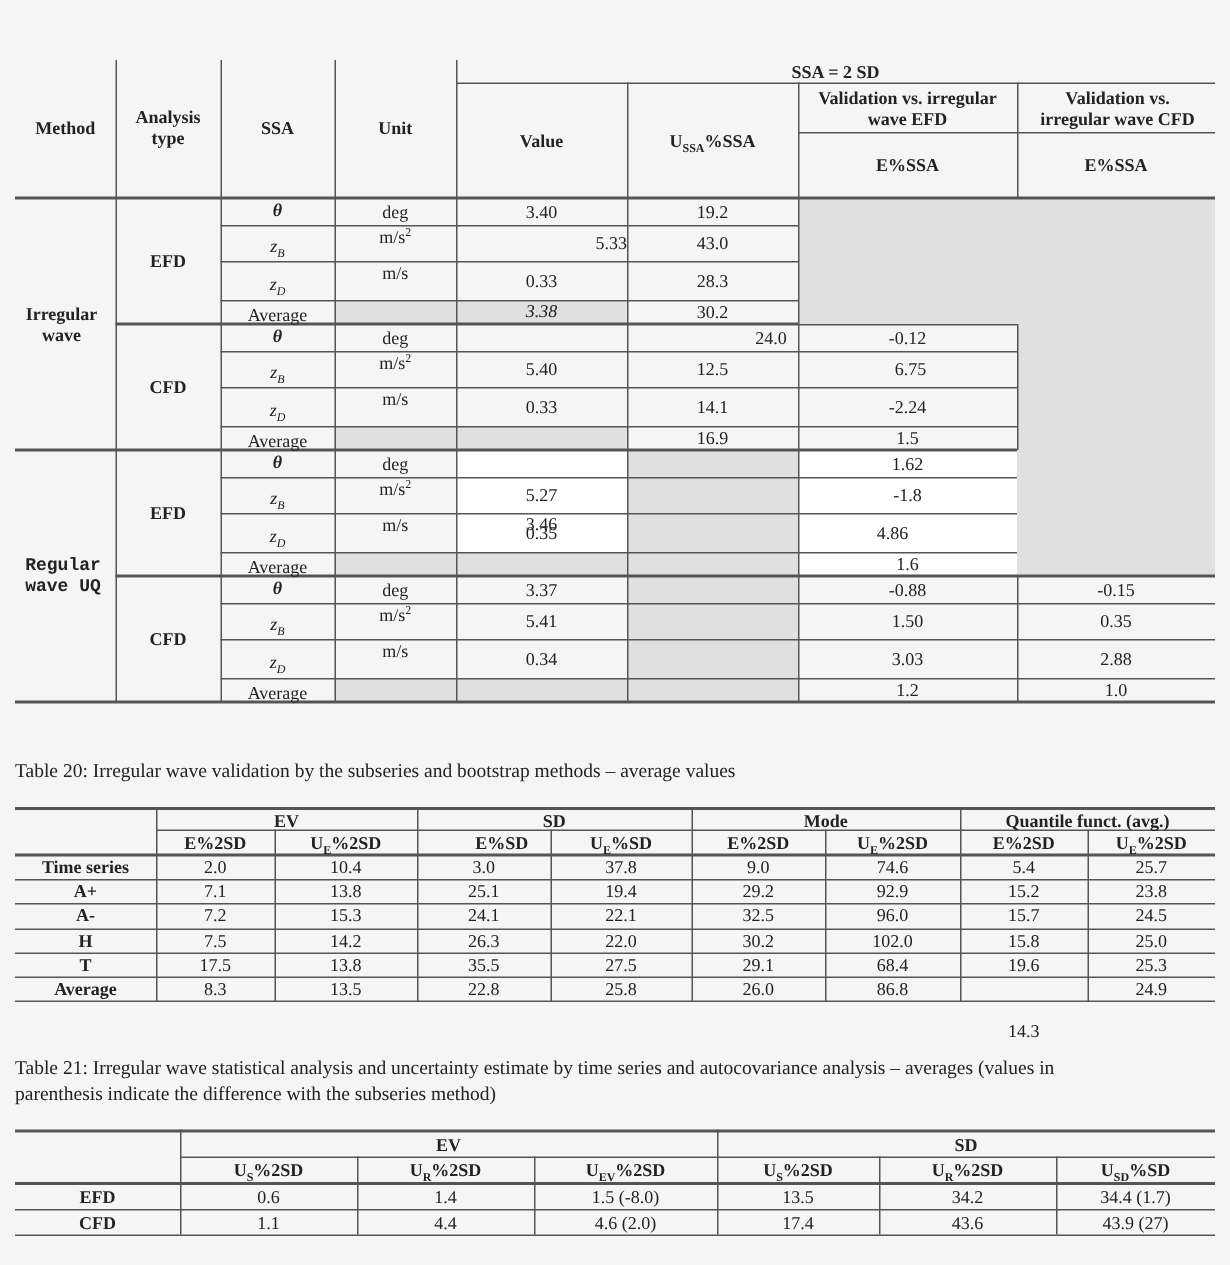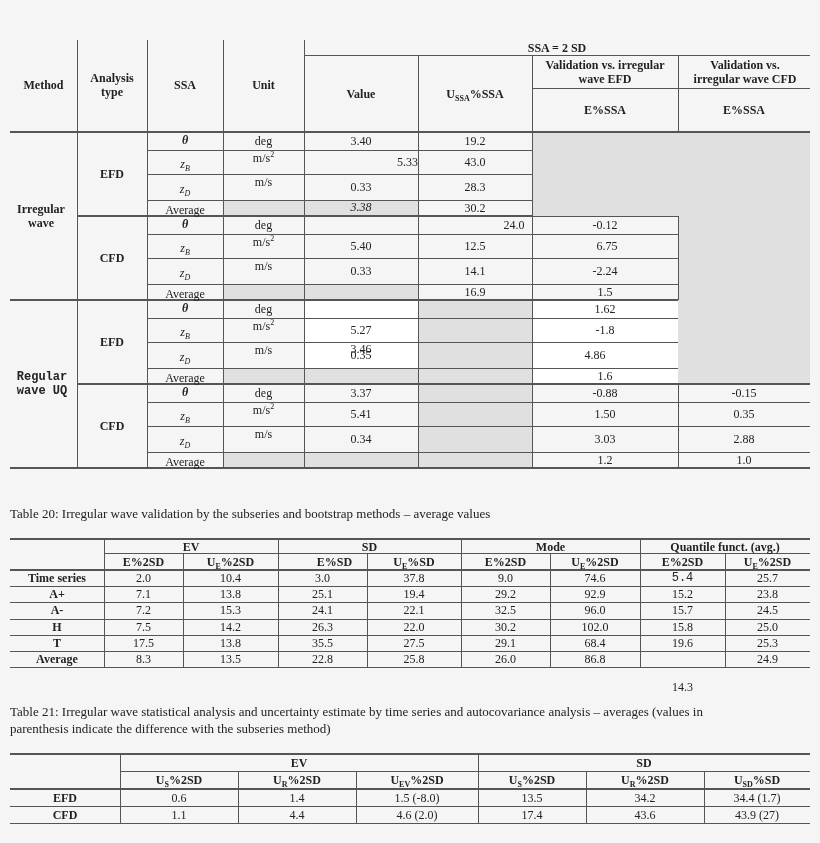--- a/index.html
+++ b/index.html
@@ -205,21 +205,21 @@
       <div class="c b" style="left:550px; top:555px; width:90px;"><span>U</span><sub>E</sub><span>%2SD</span></div>
       <div class="c b" style="left:640px; top:555px; width:85px;"><span>E%2SD</span></div>
       <div class="c b" style="left:725px; top:555px; width:85px;"><span>U</span><sub>E</sub><span>%2SD</span></div>
       <div class="c b" style="left:10px; top:571px; width:94px;">Time series</div>
       <div class="c" style="left:104px; top:571px; width:79px;">2.0</div>
       <div class="c" style="left:183px; top:571px; width:95px;">10.4</div>
       <div class="c" style="left:278px; top:571px; width:89px;">3.0</div>
       <div class="c" style="left:367px; top:571px; width:94px;">37.8</div>
       <div class="c" style="left:461px; top:571px; width:89px;">9.0</div>
       <div class="c" style="left:550px; top:571px; width:90px;">74.6</div>
-      <div class="c" style="left:640px; top:571px; width:85px;font-family:Liberation Mono, monospace;">5.4</div>
+      <div class="c" style="left:640px; top:571px; width:85px;">5.4</div>
       <div class="c" style="left:725px; top:571px; width:85px;">25.7</div>
       <div class="hl" style="left:10px; top:586px; width:800px;"></div>
       <div class="c b" style="left:10px; top:587px; width:94px;">A+</div>
       <div class="c" style="left:104px; top:587px; width:79px;">7.1</div>
       <div class="c" style="left:183px; top:587px; width:95px;">13.8</div>
       <div class="c" style="left:278px; top:587px; width:89px;">25.1</div>
       <div class="c" style="left:367px; top:587px; width:94px;">19.4</div>
       <div class="c" style="left:461px; top:587px; width:89px;">29.2</div>
       <div class="c" style="left:550px; top:587px; width:90px;">92.9</div>
       <div class="c" style="left:640px; top:587px; width:85px;">15.2</div>

